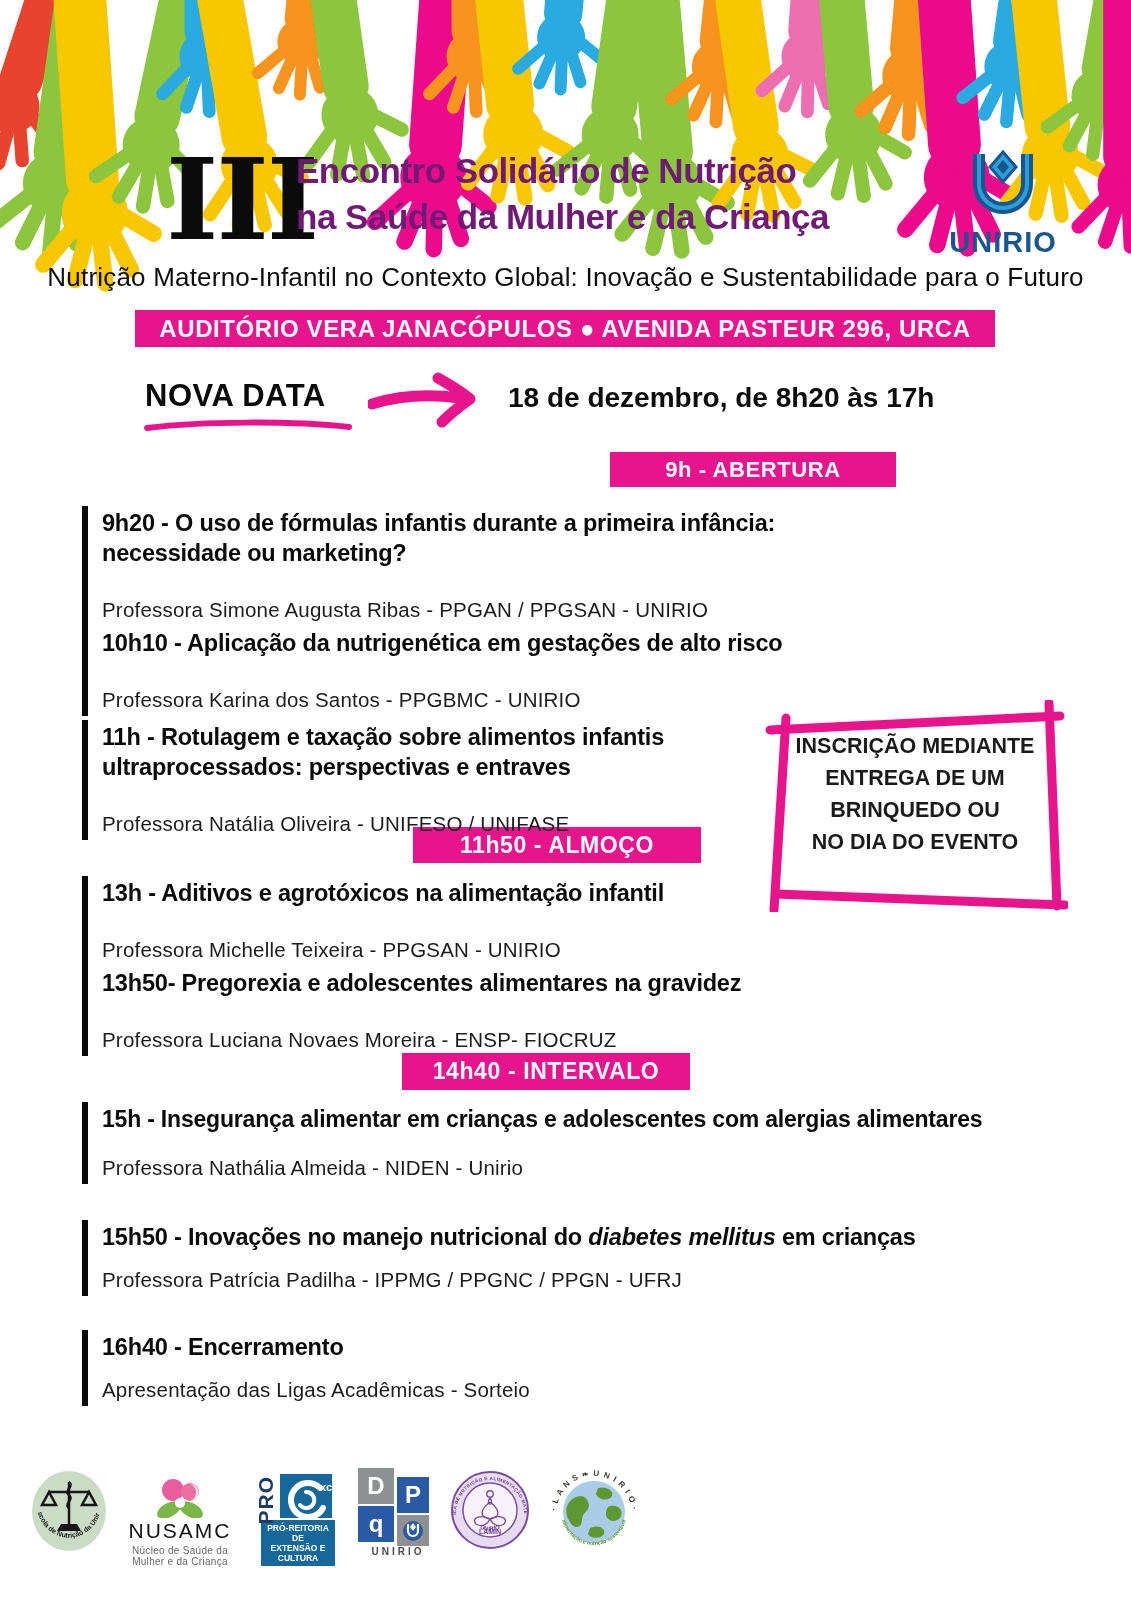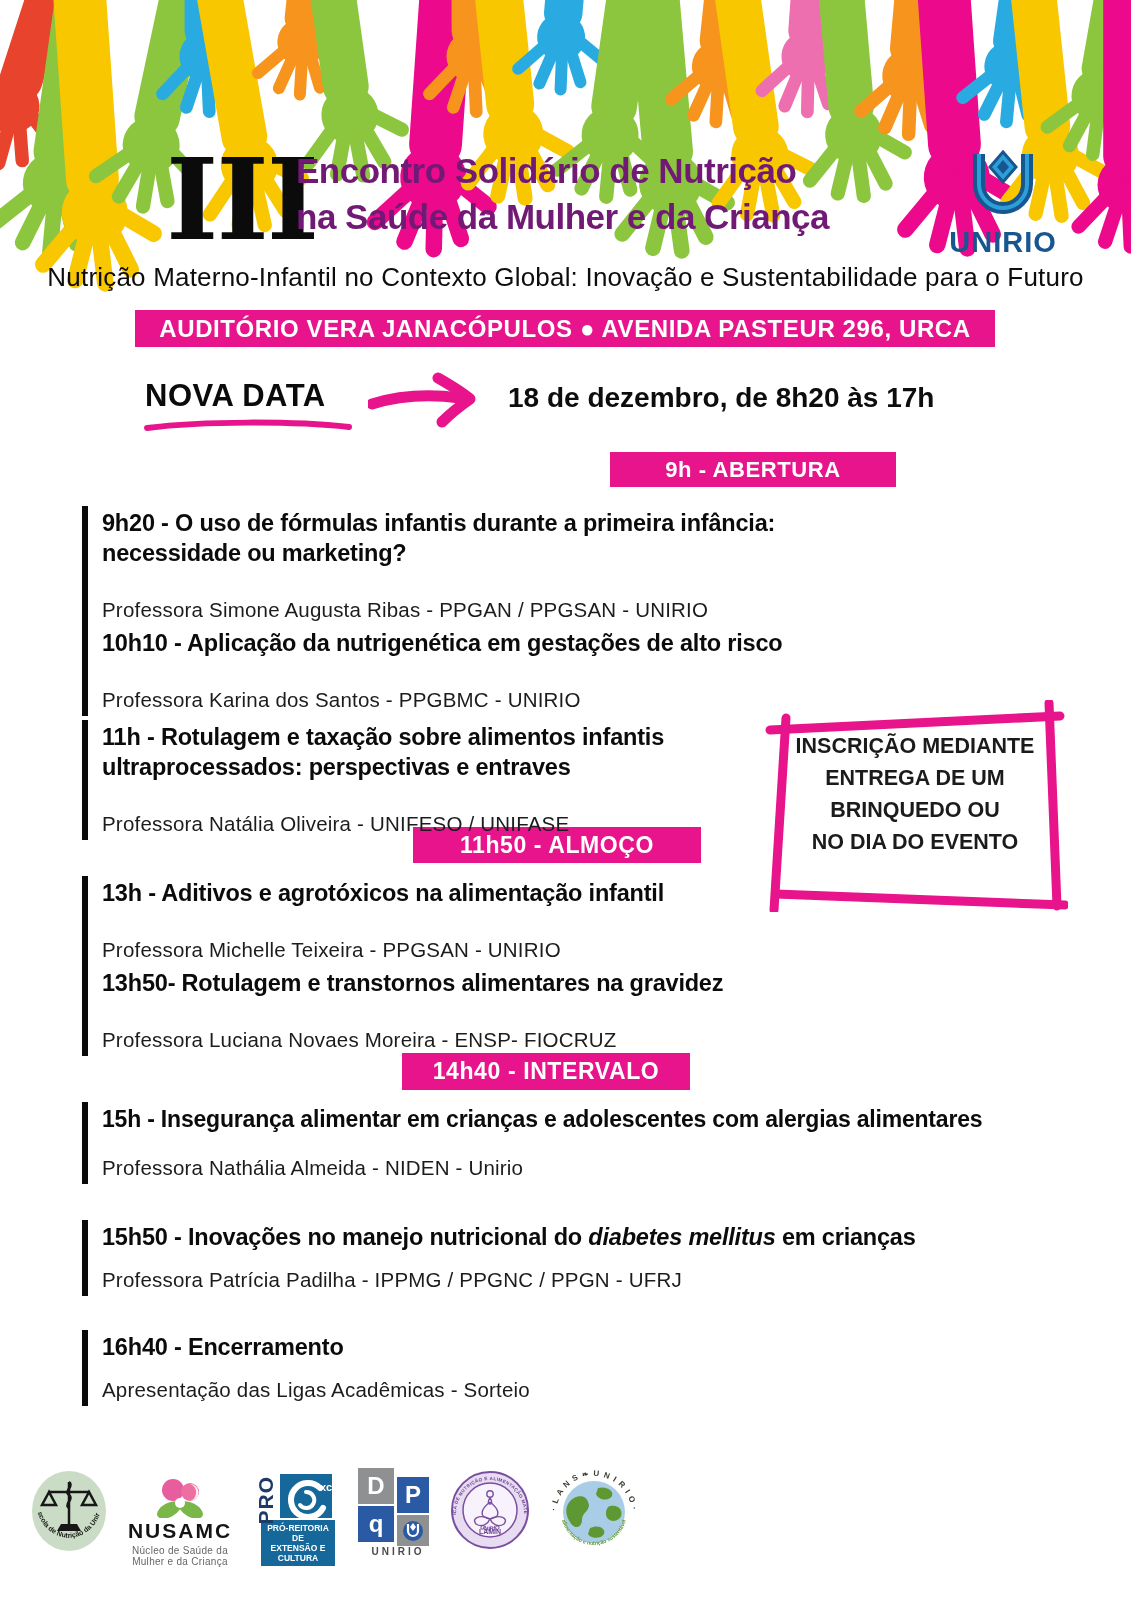--- a/index.html
+++ b/index.html
@@ -57,21 +57,21 @@
   .talk .t .it{font-style:italic;}
   
   .note-box{position:absolute;left:762px;top:700px;width:306px;height:212px;}
   .note-box .txt{
     position:absolute;left:20px;top:30px;width:266px;text-align:center;
     font-weight:700;font-size:21.5px;line-height:32px;color:#1b1b1b;
   }
   .note-box .txt span{display:block;}
   
   .logo{position:absolute;text-align:center;}
-  .nusamc-title{font-weight:700;font-size:21px;letter-spacing:2px;color:#141414;margin-top:1px;}
+  .nusamc-title{font-weight:400;font-size:21px;letter-spacing:2px;color:#141414;margin-top:1px;}
   .nusamc-sub{font-size:10px;color:#666;letter-spacing:0.3px;margin-top:2px;}
   .proexc{display:flex;align-items:flex-start;}
   .pro-vert{
     writing-mode:vertical-rl;transform:rotate(180deg);
     font-weight:800;font-size:21px;letter-spacing:1px;color:#1E3A66;line-height:22px;
     margin-top:2px;
   }
   .pro-main{margin-left:3px;}
   .pro-box{width:52px;height:44px;background:#16689B;position:relative;}
   .pro-bar{
@@ -175,21 +175,21 @@
   </div>
   <div class="talk" style="left:82px;top:720px;width:660px;">
     <div class="t">11h - Rotulagem e taxação sobre alimentos infantis ultraprocessados: perspectivas e entraves</div>
     <div class="s">Professora Natália Oliveira - UNIFESO / UNIFASE</div>
   </div>
   <div class="talk" style="left:82px;top:876px;width:880px;">
     <div class="t">13h - Aditivos e agrotóxicos na alimentação infantil</div>
     <div class="s">Professora Michelle Teixeira - PPGSAN - UNIRIO</div>
   </div>
   <div class="talk" style="left:82px;top:966px;width:900px;">
-    <div class="t">13h50- Rotulagem e transtornos alimentares na gravidez</div>
+    <div class="t">13h50- Pregorexia e adolescentes alimentares na gravidez</div>
     <div class="s">Professora Luciana Novaes Moreira - ENSP- FIOCRUZ</div>
   </div>
   <div class="talk" style="left:82px;top:1102px;width:1000px;">
     <div class="t" style="font-size:23px;">15h -  Insegurança alimentar em crianças e adolescentes com alergias alimentares</div>
     <div class="s" style="margin-top:22px;">Professora Nathália Almeida - NIDEN - Unirio</div>
   </div>
   <div class="talk" style="left:82px;top:1220px;width:940px;">
     <div class="t">
       <span>15h50 - Inovações no manejo nutricional do </span><span class="it">diabetes mellitus</span><span> em crianças</span>
     </div>

